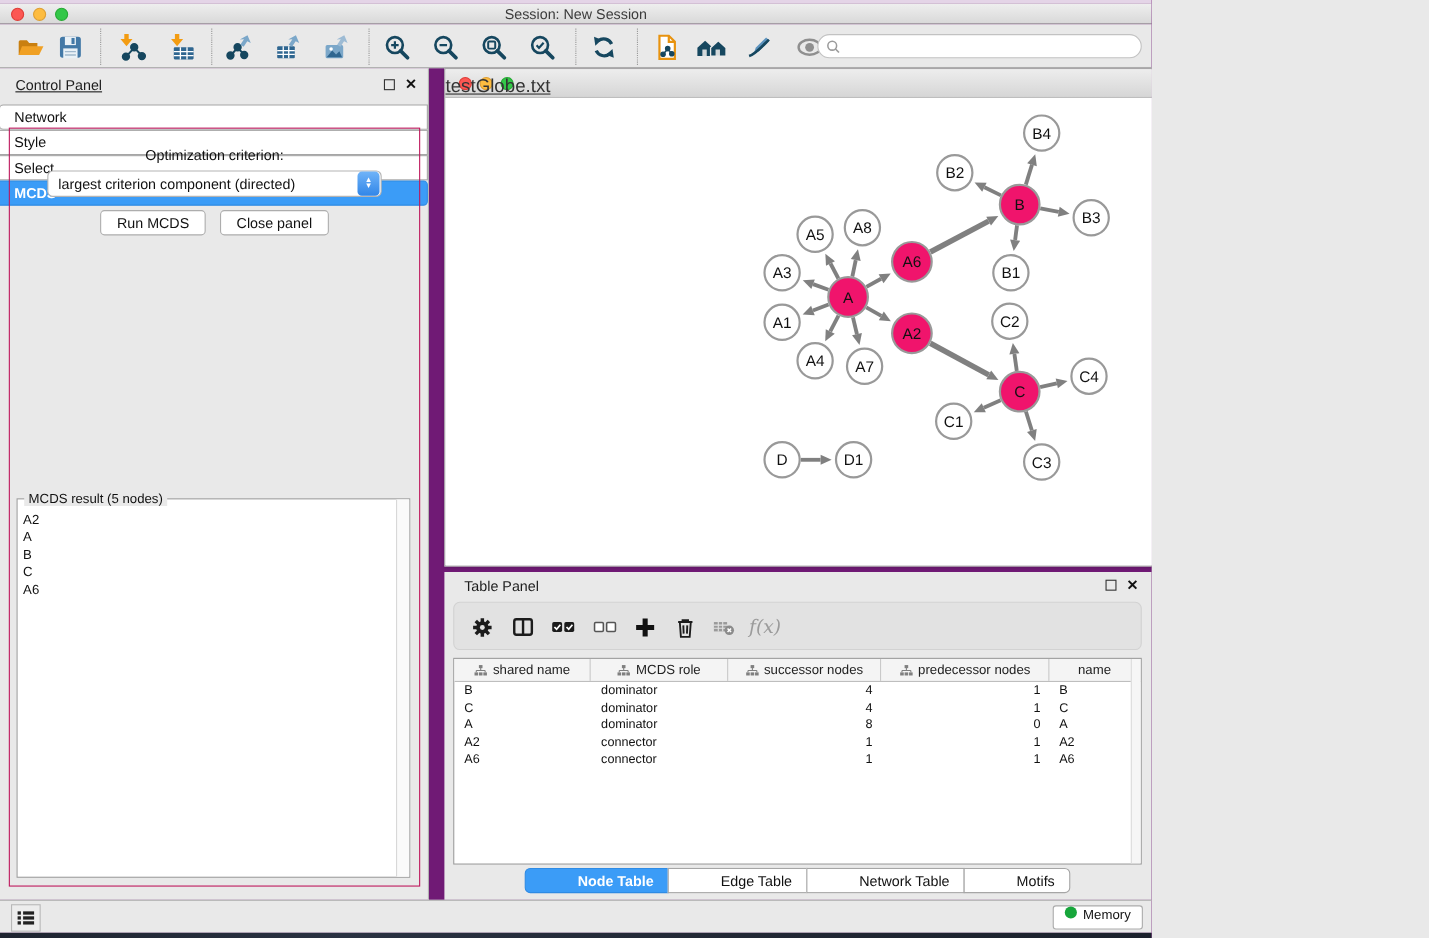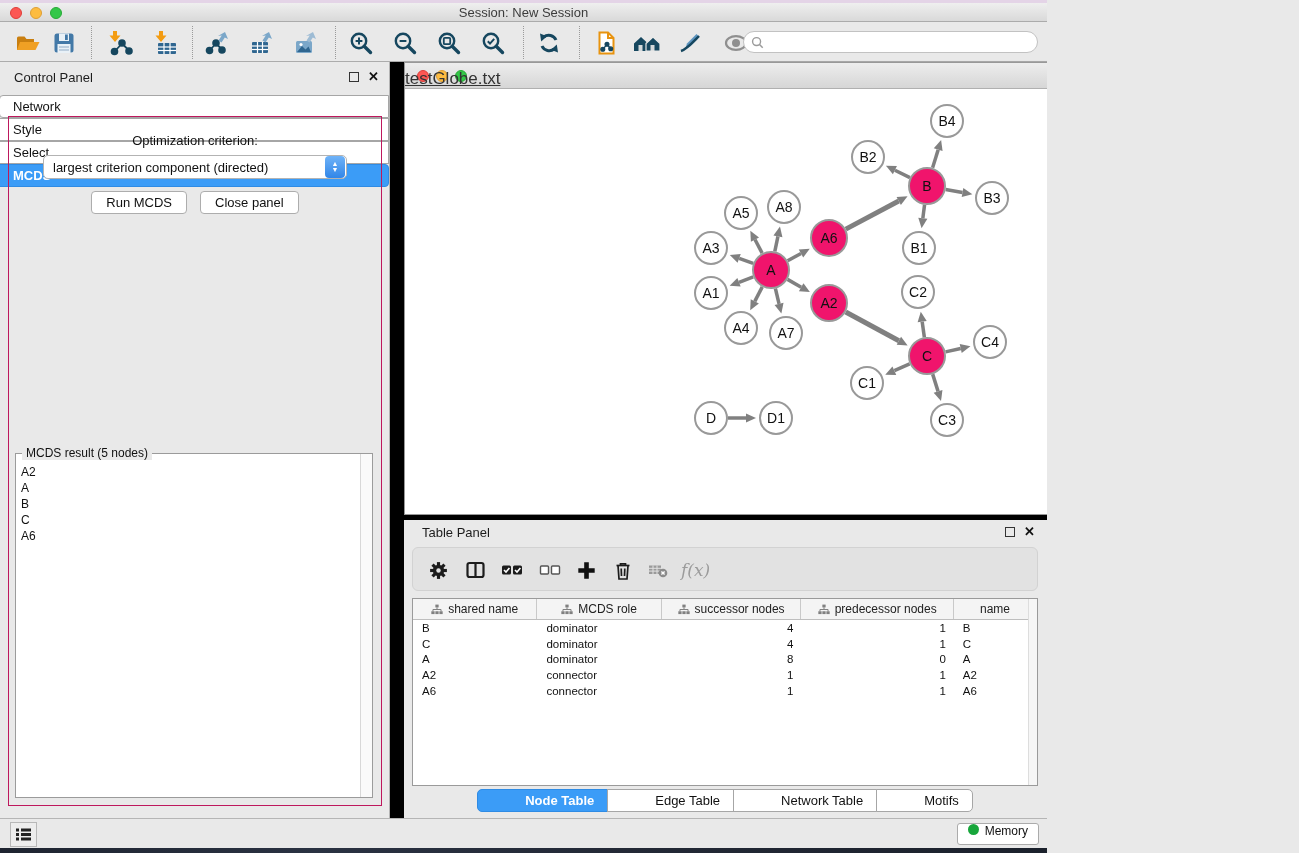--- a/index.html
+++ b/index.html
@@ -1,17 +1,17 @@
 <!DOCTYPE html>
 <html><head>
 <meta charset="utf-8">
 <style>
   * { margin:0; padding:0; box-sizing:border-box; }
   html,body { width:1299px; height:853px; background:#E9E9E9; font-family:"Liberation Sans", sans-serif; }
-  .app { position:relative; width:1047px; height:853px; background:#000000; overflow:hidden; }
+  .app { position:relative; width:1047px; height:853px; background:#701a75; overflow:hidden; }
 
   
   .desktop-top { position:absolute; top:0; left:0; right:0; height:3px; background:#E4D4E7; }
   .titlebar { position:absolute; top:3px; left:0; right:0; height:19px;
     background:linear-gradient(#EFEFEF,#D9D9D9); border-bottom:1px solid #ABABAB; }
   .titlebar .title { position:absolute; left:0; right:0; top:2px; text-align:center; font-size:13px; color:#3c3c3c; }
   .lights { position:absolute; left:10px; top:4px; display:flex; gap:8px; }
   .light { width:12px; height:12px; border-radius:50%; }
   .light.red { background:#FC5753; border:1px solid #DF3D38; }
   .light.yellow { background:#FDBC40; border:1px solid #DE9F34; }
@@ -23,21 +23,21 @@
   .tsep { position:absolute; top:4px; height:33px; border-left:1px dotted #9a9a9a; }
   .searchbox { position:absolute; right:9px; top:9px; width:295px; height:22px; background:#fff;
     border:1px solid #C2C2C2; border-radius:12px; display:flex; align-items:center; padding-left:7px; }
   .searchbox input { border:none; outline:none; flex:1; font-size:12px; background:transparent; margin-left:4px; }
 
   
   .main { position:absolute; top:62px; left:0; right:0; bottom:35px; }
 
   
   .control-panel { position:absolute; left:0; top:0; bottom:0; width:390px; border-right:1px solid #B3B3B3; background:#E9E9E9; }
-  .panel-title { position:absolute; top:8px; left:14px; font-size:13px; color:#1c1c1c; }
+  .panel-title { position:absolute; top:8px; left:14px; font-size:13px; color:#1c1c1c;text-decoration:underline; }
   .panel-wbtns { position:absolute; top:10px; right:10px; display:flex; gap:9px; align-items:center; }
   .float-box { width:10px; height:10px; border:1.6px solid #333; }
   .close-x { font-size:13px; font-weight:bold; color:#111; line-height:10px; }
 
   .seg-tabs { position:absolute; left:0; right:0; display:flex; justify-content:center; }
   .cp-tabs { top:33px;flex-direction:column; }
   .seg-tab { padding:3px 13px; font-size:13px; background:#fff; border:1px solid #A6A6A6; margin-left:-1px; color:#111; }
   .seg-tab:first-child { border-radius:4px 0 0 4px; }
   .seg-tab:last-child { border-radius:0 4px 4px 0; }
   .seg-tab.active { background:#3B9CF7; border-color:#2F8BE4; color:#fff;font-weight:bold; }

